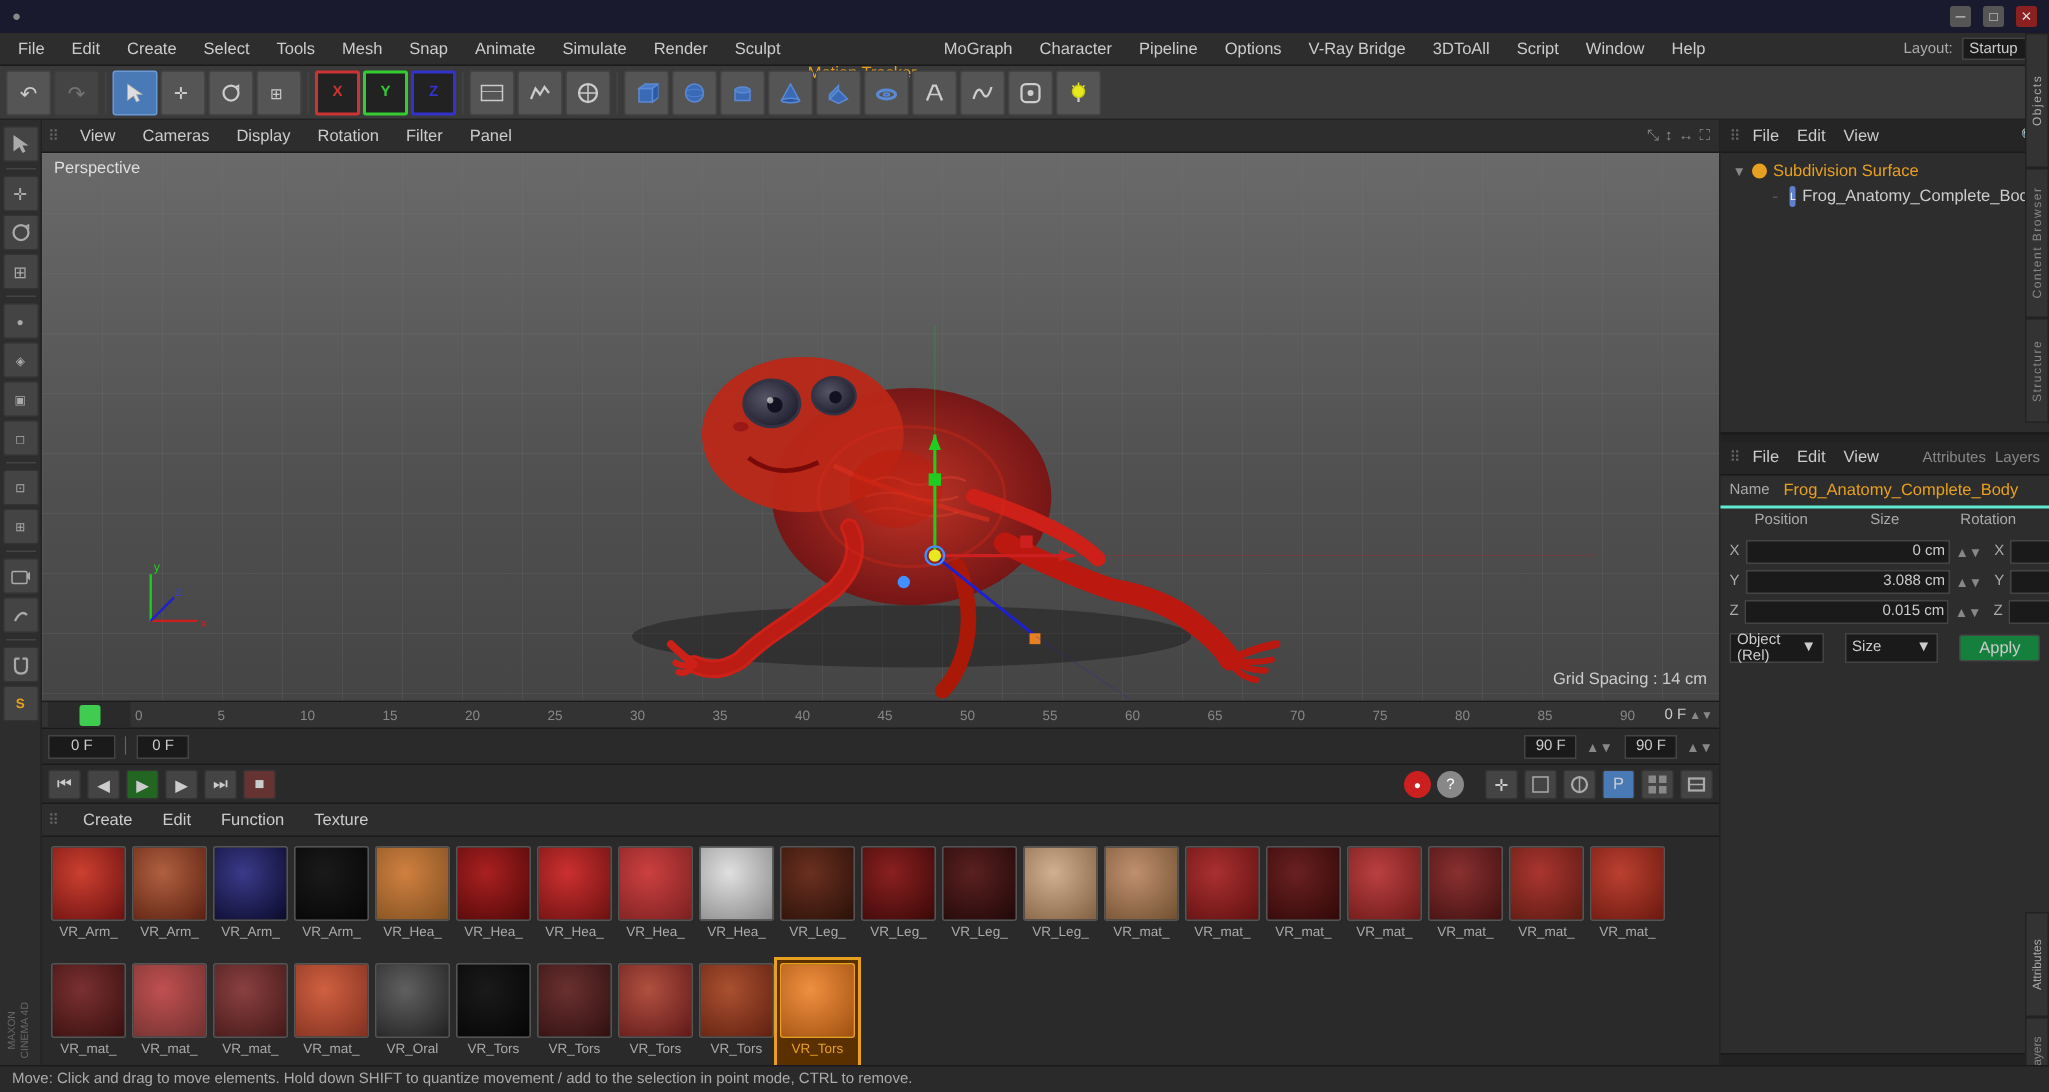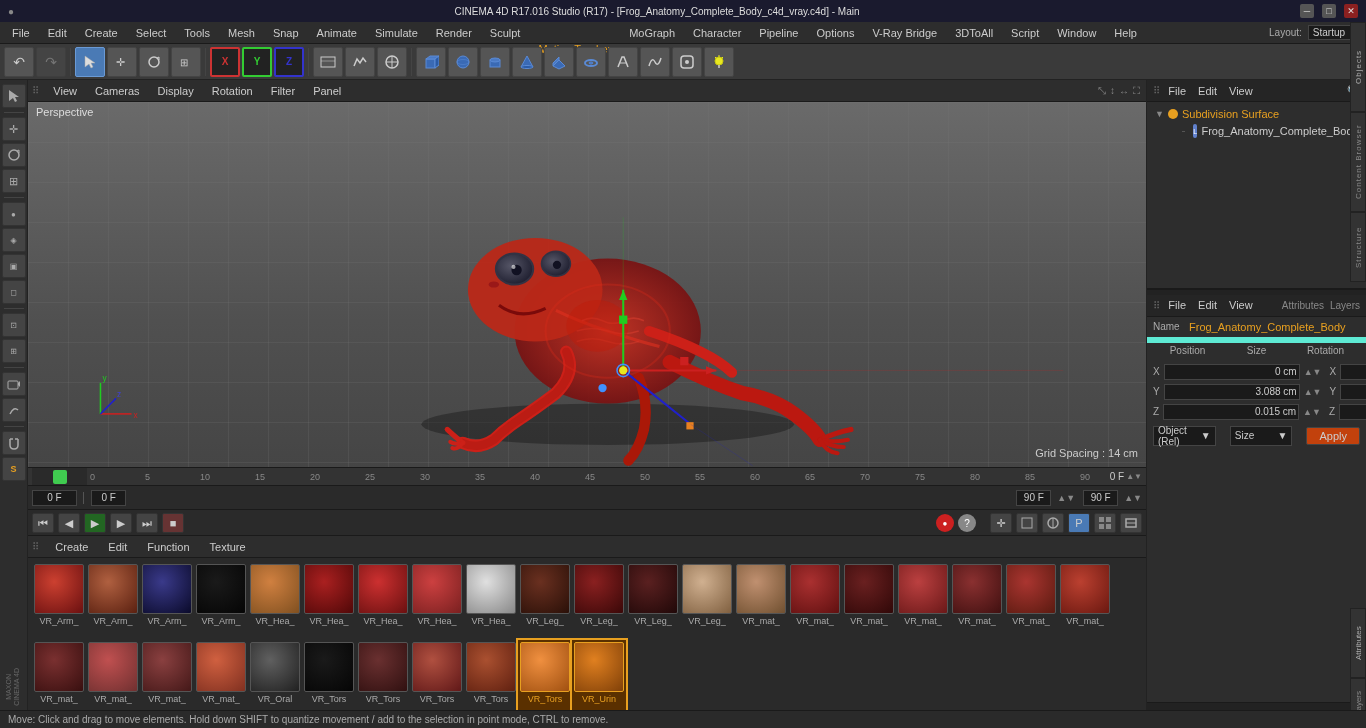--- a/index.html
+++ b/index.html
@@ -198,26 +198,26 @@
       display: flex; padding: 2px 6px;
     }
     .coord-col { flex: 1; text-align: center; font-size: 10px; color: #aaa; }
 
     .attr-dropdown {
       flex: 1; height: 20px; background: #1a1a1a; border: 1px solid #444; color: #ccc;
       font-size: 10px; display: flex; align-items: center; padding: 0 4px; cursor: pointer;
       justify-content: space-between;
     }
     .apply-btn {
-      background: #c2410c; border: 1px solid #444; color: #ccc; padding: 2px 12px;
+      background: #15803d; border: 1px solid #444; color: #ccc; padding: 2px 12px;
       cursor: pointer; font-size: 11px; border-radius: 2px;
     }
 
     #name-row {
-      display: flex; align-items: center; padding: 4px 6px; border-bottom: 6px solid #5eead4;
+      display: flex; align-items: center; padding: 4px 6px; border-bottom: 2px solid #5eead4;
     }
     .name-label { color: #aaa; font-size: 10px; width: 36px; }
     .name-value { color: #e8a020; font-size: 11px; }
 
     
     #statusbar {
       position: absolute; bottom: 0; left: 0; right: 0; height: 18px;
       background: #2a2a2a; border-top: 1px solid #1a1a1a;
       display: flex; align-items: center; padding: 0 8px;
       color: #aaa; font-size: 10px;
@@ -228,21 +228,20 @@
     }
 
     .red-circle { width: 18px; height: 18px; background: #cc2020; border-radius: 50%; display: flex; align-items: center; justify-content: center; cursor: pointer; }
     .q-circle { width: 18px; height: 18px; background: #888; border-radius: 50%; display: flex; align-items: center; justify-content: center; cursor: pointer; font-size: 10px; color: #fff; }
   </style>
 </head>
 <body>
 
 <div id="titlebar">
   <span style="font-size:10px; color:#888;">●</span>
-  <span style="font-size:10px;">CINEMA 4D R17.016 Studio (R17) - [Frog_Anatomy_Complete_Body_c4d_vray.c4d] - Main</span>
   <div class="win-controls">
     <div class="win-btn">─</div>
     <div class="win-btn">□</div>
     <div class="win-btn" style="background:#8b2020;">✕</div>
   </div>
 </div>
 
 <div id="menubar">
   <span class="menu-item">File</span>
   <span class="menu-item">Edit</span>
@@ -775,24 +774,20 @@
           <div class="mat-label">VR_Tors</div>
         </div>
         <div class="mat-item">
           <div class="mat-thumb" style="background: radial-gradient(circle at 40% 35%, #aa5030, #602010);"></div>
           <div class="mat-label">VR_Tors</div>
         </div>
         <div class="mat-item selected" style="outline: 2px solid #e8a020; background:#5a3000;">
           <div class="mat-thumb" style="background: radial-gradient(circle at 40% 35%, #f09040, #a05010); border:1px solid #e8a020;"></div>
           <div class="mat-label" style="color:#e8a020;">VR_Tors</div>
         </div>
-        <div class="mat-item selected" style="outline: 2px solid #e8a020; background:#5a3000;">
-          <div class="mat-thumb" style="background: radial-gradient(circle at 40% 35%, #e08020, #804008); border:1px solid #e8a020;"></div>
-          <div class="mat-label" style="color:#e8a020;">VR_Urin</div>
-        </div>
       </div>
     </div>
 
   </div>
 
   <div id="right-panel">
 
     <div id="right-top">
       <div id="right-top-header">
         <span style="color:#666; font-size:10px;">⠿</span>

